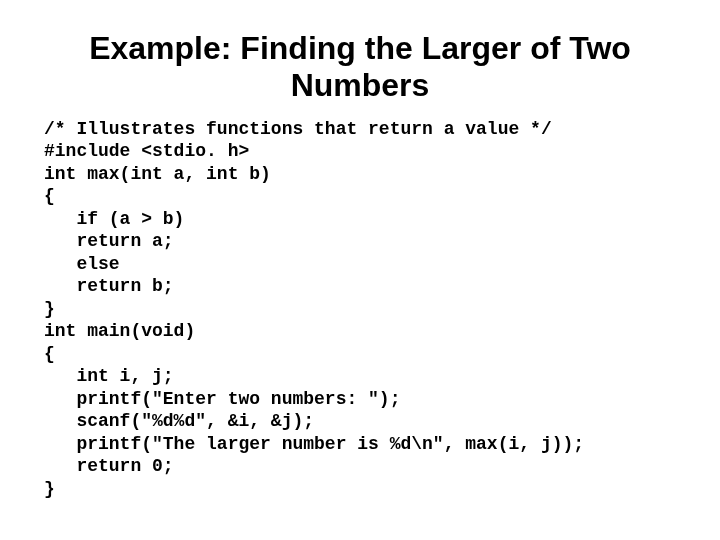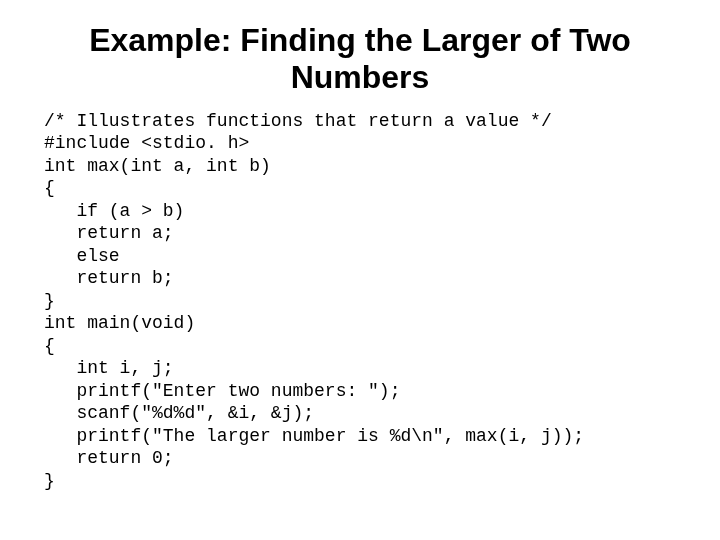--- a/index.html
+++ b/index.html
@@ -15,26 +15,26 @@
     box-sizing: border-box;
     width: 720px;
     height: 540px;
     padding: 18px 44px 0 44px;
   }
   .title {
     font-size: 32px;
     font-weight: bold;
     text-align: center;
     line-height: 1.15;
-    margin: 4px 0 14px 0;
+    margin: 12px 0 14px 0;
   }
   .code {
     font-family: "Courier New", Courier, monospace;
     font-size: 18px;
-    font-weight: normal;
+    font-weight: bold;
     white-space: pre;
     line-height: 1.25;
   }
 </style>
 </head>
 <body>
 
 <div class="slide">
   <h1 class="title">Example: Finding the Larger of Two Numbers</h1>
   <div class="code">/* Illustrates functions that return a value */

